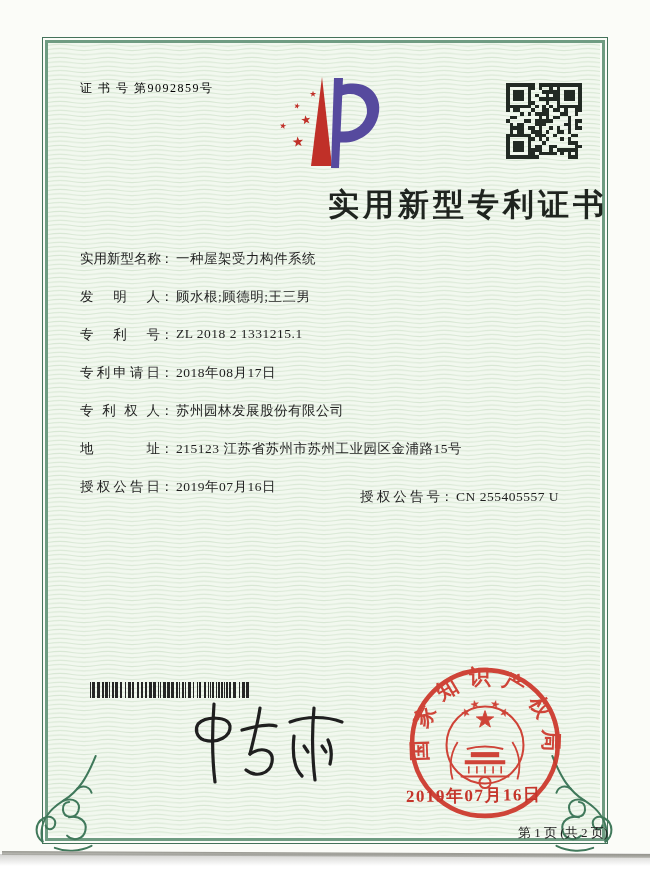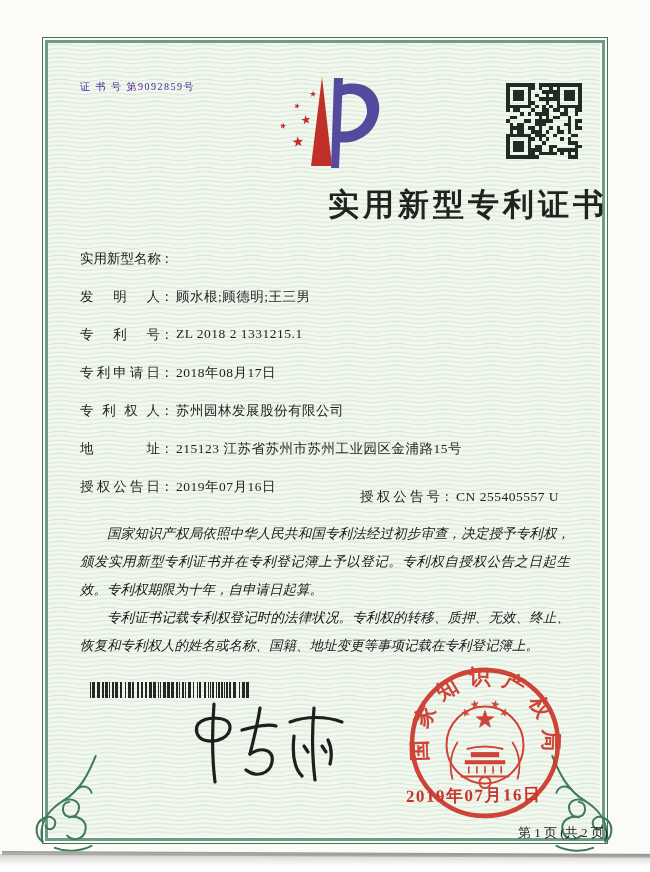--- a/index.html
+++ b/index.html
@@ -10,21 +10,21 @@
   .paper-edge{position:absolute;left:2px;top:851px;width:648px;height:4px;
               background:linear-gradient(180deg,#96968f,#c4c4bf);transform:rotate(.25deg);
               transform-origin:left center;filter:blur(.6px);}
   .paper-under{position:absolute;left:0;top:854px;width:650px;height:16px;
               background:linear-gradient(180deg,rgba(140,140,134,.40),rgba(255,255,255,0) 75%);}
   
   .frame{position:absolute;left:42px;top:37px;width:564px;height:805px;border:1.5px solid #44725a;}
   .frame-inner{position:absolute;inset:2px;border:3px solid #6f9c82;}
   .guilloche{position:absolute;left:48px;top:43px;width:552px;height:793px;}
   
-  .cert-no{position:absolute;left:80px;top:80px;font-size:10px;letter-spacing:1.5px;color:#4c1d95;}
+  .cert-no{position:absolute;left:80px;top:80px;font-size:12px;letter-spacing:1.5px;color:#000000;}
   .logo{position:absolute;left:270px;top:74px;width:120px;height:98px;}
   .qr{position:absolute;left:506px;top:83px;width:76px;height:76px;
       display:grid;grid-template-columns:repeat(21,1fr);grid-template-rows:repeat(21,1fr);}
   .qr i{display:block;}
   .qr i.on{background:#222a24;}
   .title{position:absolute;left:42px;width:566px;top:184px;text-align:right;
          font-size:31px;font-weight:600;letter-spacing:4px;color:#1f241f;}
   
   .fields{position:absolute;left:80px;top:250px;width:500px;font-size:13.5px;color:#1f1f1f;}
   .frow{position:relative;height:38px;display:flex;white-space:nowrap;}
@@ -557,20 +557,21 @@
       <i class="on"></i>
       <i></i>
     </div>
 
   <div class="title">实用新型专利证书</div>
 
   <div class="fields">
     <div class="frow">
       <span class="flabel">实用新型名称</span>
         <span class="fcolon">：</span>
+        <span class="fvalue">一种屋架受力构件系统</span>
     </div>
     <div class="frow">
       <span class="flabel">发明人</span>
         <span class="fcolon">：</span>
         <span class="fvalue">顾水根;顾德明;王三男</span>
     </div>
     <div class="frow">
       <span class="flabel">专利号</span>
         <span class="fcolon">：</span>
         <span class="fvalue">ZL 2018 2 1331215.1</span>
@@ -595,24 +596,20 @@
         <span class="fcolon">：</span>
         <span class="fvalue">2019年07月16日</span>
       <span class="grant">
         <span class="flabel">授权公告号</span>
           <span class="fcolon">：</span>
           <span class="fvalue">CN 255405557 U</span>
       </span>
     </div>
   </div>
 
-  <div class="paras">
-    <p>国家知识产权局依照中华人民共和国专利法经过初步审查，决定授予专利权，颁发实用新型专利证书并在专利登记簿上予以登记。专利权自授权公告之日起生效。专利权期限为十年，自申请日起算。</p>
-    <p>专利证书记载专利权登记时的法律状况。专利权的转移、质押、无效、终止、恢复和专利权人的姓名或名称、国籍、地址变更等事项记载在专利登记簿上。</p>
-  </div>
 
   <div class="barcode">
       <i style="width:1px;margin-right:1px"></i>
       <i style="width:3px;margin-right:2px"></i>
       <i style="width:3px;margin-right:2px"></i>
       <i style="width:2px;margin-right:1px"></i>
       <i style="width:3px;margin-right:1px"></i>
       <i style="width:1px;margin-right:2px"></i>
       <i style="width:2px;margin-right:1px"></i>
       <i style="width:3px;margin-right:2px"></i>

